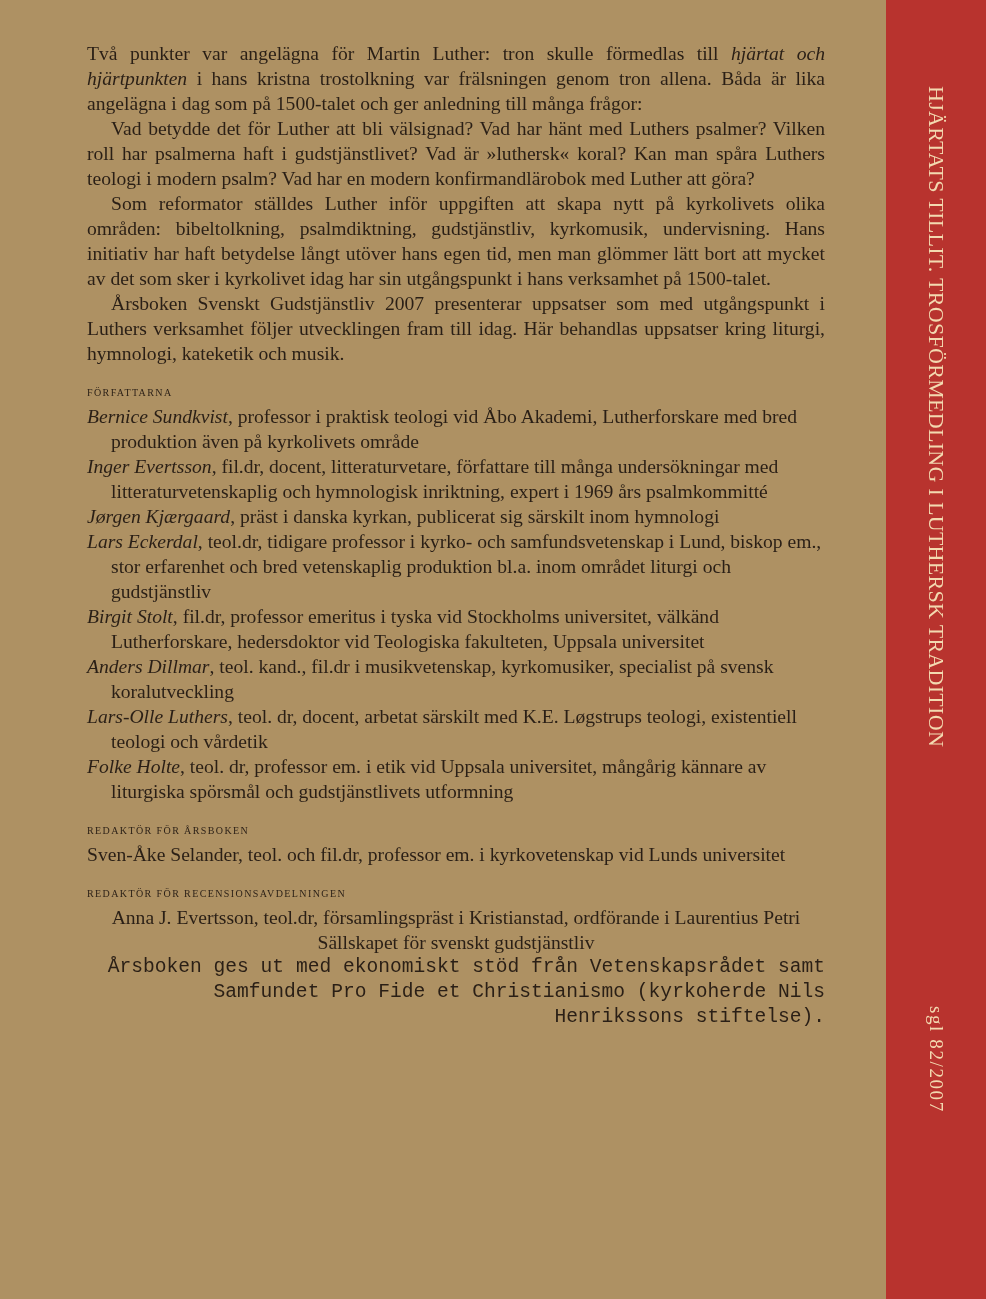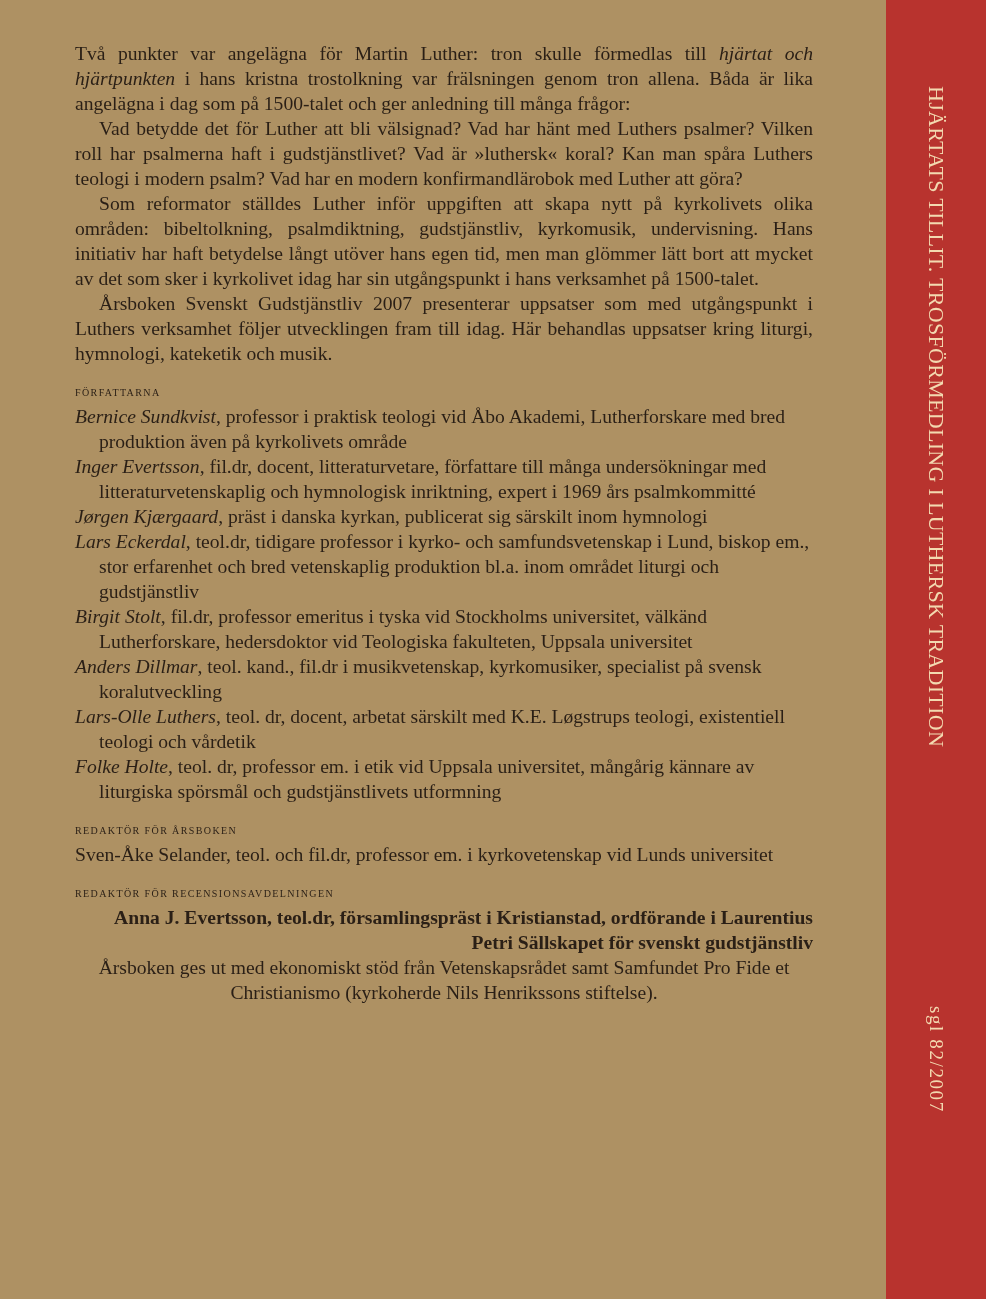--- a/index.html
+++ b/index.html
@@ -4,41 +4,41 @@
   <style>
     html, body { margin: 0; padding: 0; }
     body {
       width: 986px; height: 1299px; overflow: hidden;
       background: #AE9163;
       position: relative;
       font-family: "Liberation Serif", "DejaVu Serif", serif;
       color: #2A1F16;
     }
     .back-cover {
-      position: absolute; left: 0; top: 0; width: 886px; height: 1299px;
+      position: absolute; left: 12px; top: 0; width: 886px; height: 1299px;
       background: #AE9163;
     }
     .text-block {
       position: absolute; left: 75px; top: 41px; width: 738px;
       font-size: 19.6px; line-height: 25px;
       text-align: justify;
     }
     .text-block p { margin: 0; }
     .text-block p.indent { text-indent: 24px; }
     .section { margin-top: 13px; }
     .section-heading {
       font-size: 10px; letter-spacing: 1.4px; text-transform: uppercase;
       line-height: 16px; margin-bottom: 3px; padding-top: 6px;
     }
     .author-entry {
       padding-left: 24px; text-indent: -24px; text-align: left;
     }
     .author-name { font-style: italic; }
-    .plain { text-align: right; font-weight: bold; }
-    .footer-note { margin-top: 12px; text-align: center; }
+    .plain { text-align: center; }
+    .footer-note { margin-top: 12px; text-align: right; font-family: Liberation Mono, monospace; }
     em { font-style: italic; }
     .spine {
       position: absolute; left: 886px; top: 0; width: 100px; height: 1299px;
       background: #B8332E;
     }
     .spine-title {
       position: absolute; left: 50px; top: 86px;
       transform-origin: 0 0;
       transform: rotate(90deg) translateY(-50%);
       white-space: nowrap;

